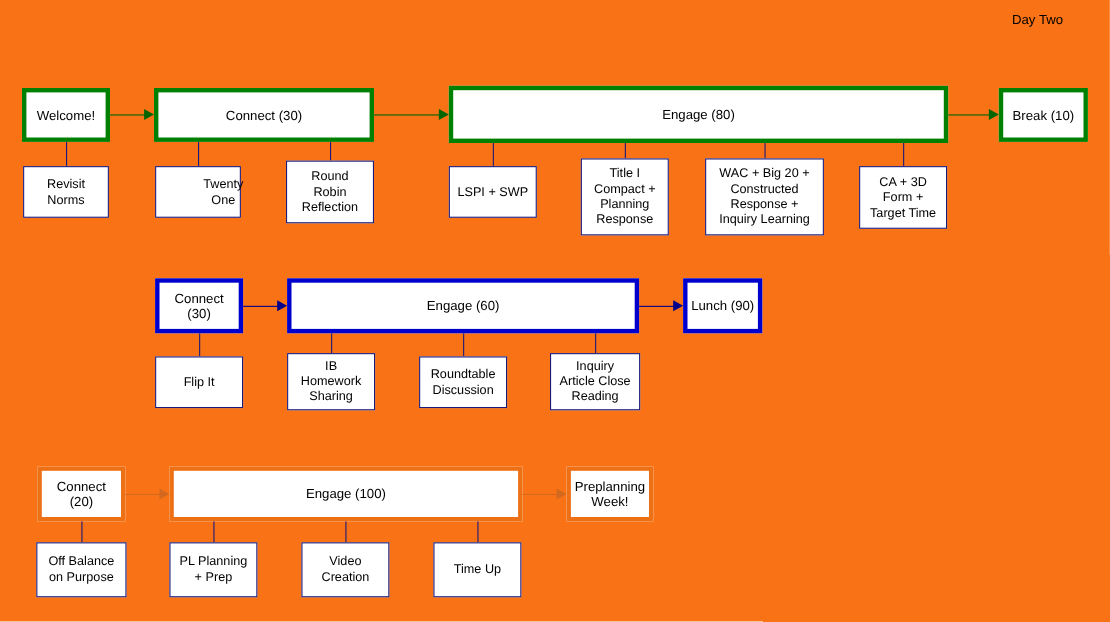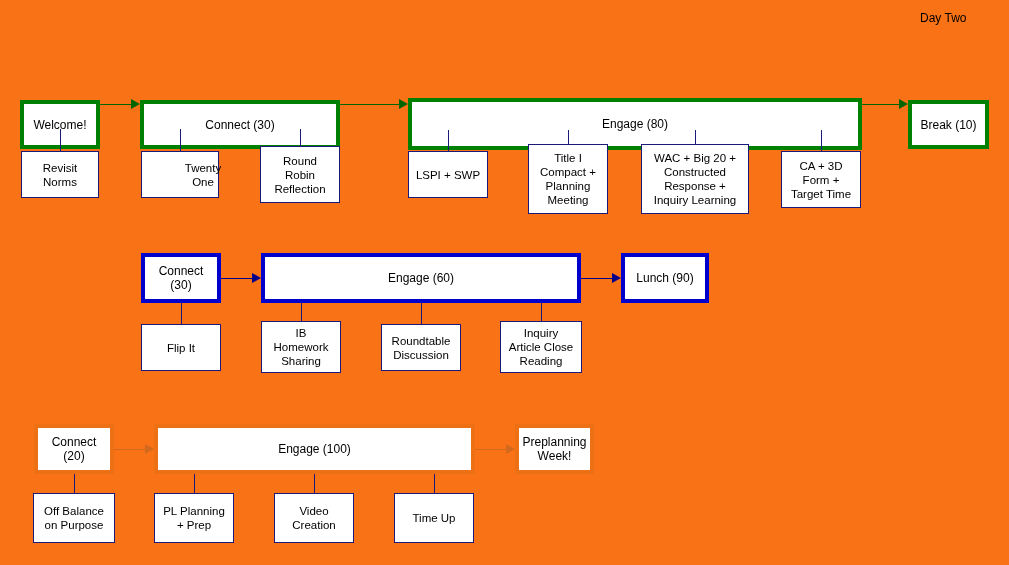--- a/index.html
+++ b/index.html
@@ -30,21 +30,21 @@
     display: flex;
     align-items: center;
     justify-content: center;
     text-align: center;
     font-size: 12px;
     line-height: 14px;
     color: #000000;
     border-style: solid;
     border-width: 4px;
   }
-  .block.green  { border-color: #008000; margin-top: 20px; }
+  .block.green  { border-color: #008000; }
   .block.blue   { border-color: #0000cd; }
   .block.orange { border-color: #ed7014; }
 
   
   .leaf {
     position: absolute;
     box-sizing: border-box;
     background: #ffffff;
     border: 1px solid #1a1a7a;
     display: flex;
@@ -116,35 +116,35 @@
   <div class="leaf" style="left: 21px; top: 151px; width: 78px; height: 47px; white-space: pre-line;">Revisit
 Norms</div>
   <div class="leaf" style="left:141px; top:151px; width:78px;  height:47px;padding-left:48px;">Twenty One</div>
   <div class="leaf" style="left: 260px; top: 146px; width: 80px; height: 57px; white-space: pre-line;">Round
 Robin
 Reflection</div>
   <div class="leaf" style="left:408px; top:151px; width:80px;  height:47px;">LSPI + SWP</div>
   <div class="leaf" style="left: 528px; top: 144px; width: 80px; height: 70px; white-space: pre-line;">Title I
 Compact +
 Planning
-Meeting</div>
+Response</div>
   <div class="leaf" style="left: 641px; top: 144px; width: 108px; height: 70px; white-space: pre-line;">WAC + Big 20 +
 Constructed
 Response +
 Inquiry Learning</div>
   <div class="leaf" style="left: 781px; top: 151px; width: 80px; height: 57px; white-space: pre-line;">CA + 3D
 Form +
 Target Time</div>
 
   <div class="block blue" style="left: 141px; top: 253px; width: 80px; height: 50px; white-space: pre-line;">Connect
 (30)</div>
 
   <div class="block blue" style="left:261px; top:253px; width:320px; height:50px;">Engage (60)</div>
 
-  <div class="block blue" style="left:621px; top:253px; width:88px; height:50px;">Lunch (90)</div>
+  <div class="block blue" style="left:621px; top:253px; width:72px; height:50px;">Lunch (90)</div>
 
   <div class="hline blue" style="left:221px; top:278px; width:32px;"></div>
   <div class="arrowhead blue" style="left:252px; top:273px;"></div>
 
   <div class="hline blue" style="left:581px; top:278px; width:32px;"></div>
   <div class="arrowhead blue" style="left:612px; top:273px;"></div>
 
   <div class="vline" style="left:181px; top:303px; height:21px;"></div>
   <div class="vline" style="left:301px; top:303px; height:18px;"></div>
   <div class="vline" style="left:421px; top:303px; height:21px;"></div>

